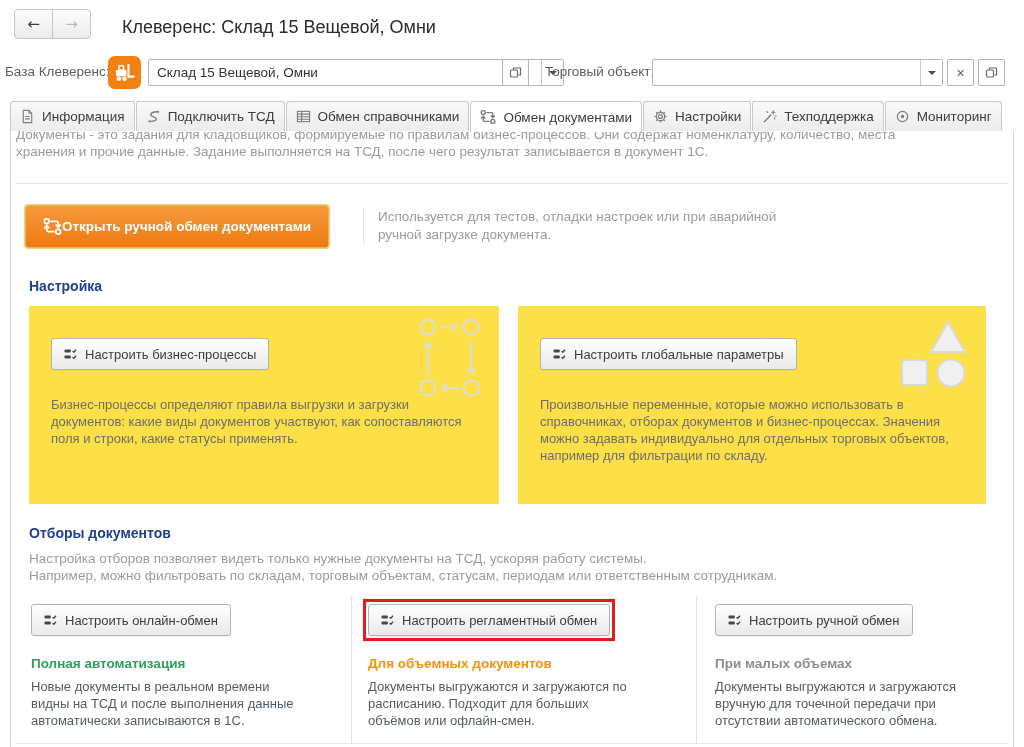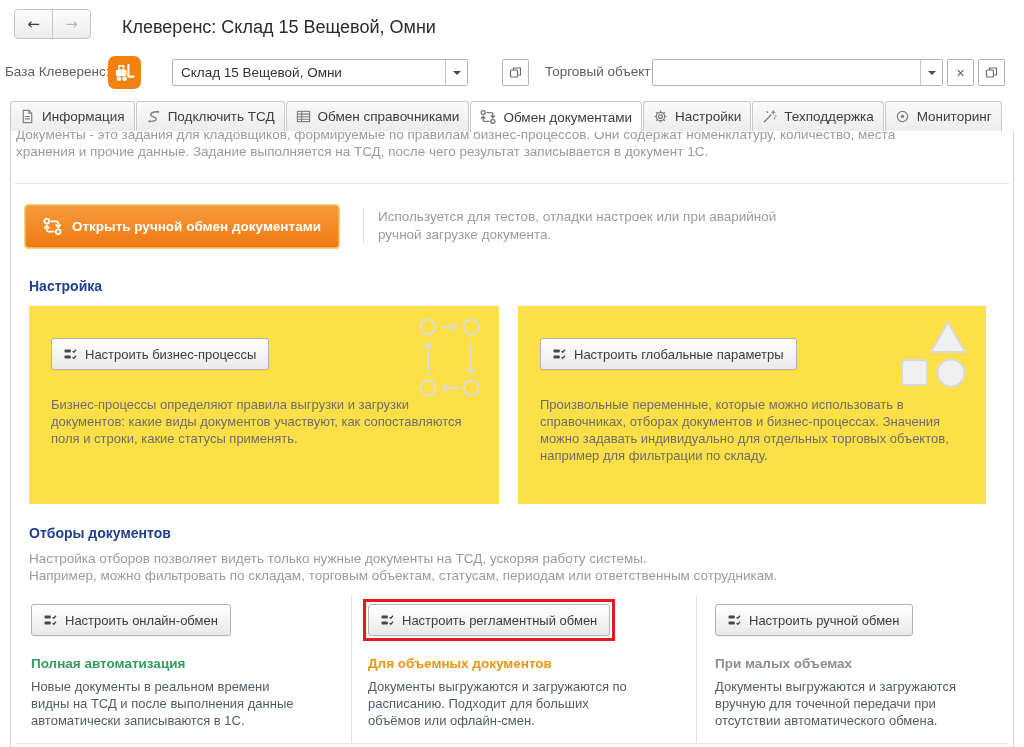--- a/index.html
+++ b/index.html
@@ -12,21 +12,21 @@
   .nav-btn.back{color:#3c3c3c;border-right:1px solid #c6c6c6;}
   .nav-btn.fwd{color:#b9b9b9;}
   .page-title{position:absolute;left:122px;top:17px;margin:0;font-size:18px;font-weight:400;color:#2b2b2b;}
 
   
   .lbl{position:absolute;top:64px;font-size:13.5px;color:#5e5e5e;}
   .lbl-base{left:5px;}
   .lbl-trade{left:545px;}
   .forklift{position:absolute;left:108px;top:56px;width:33px;height:33px;background:#f28111;border-radius:7px;display:flex;align-items:center;justify-content:center;}
   .combo{position:absolute;top:59px;height:27px;border:1px solid #b5b5b5;border-radius:2px;background:#fff;display:flex;box-sizing:border-box;}
-  .combo-base{left:148px;width:296px;margin-left:24px;}
+  .combo-base{left:148px;width:416px;}
   .combo-trade{left:652px;width:291px;}
   .combo input{flex:1;border:none;outline:none;font-family:"Liberation Sans",sans-serif;font-size:13.5px;color:#333;padding:0 8px;min-width:0;background:transparent;}
   .dd{width:21px;border-left:1px solid #c9c9c9;display:flex;align-items:center;justify-content:center;cursor:pointer;background:#fff;}
   .dd i{width:0;height:0;border-left:4px solid transparent;border-right:4px solid transparent;border-top:4px solid #4a4a4a;}
   .sq-btn{position:absolute;top:59px;width:27px;height:27px;box-sizing:border-box;border:1px solid #b5b5b5;border-radius:2px;background:#fff;display:flex;align-items:center;justify-content:center;cursor:pointer;}
   .open1{left:502px;} .clear-btn{left:947px;color:#5a5a5a;font-size:14px;} .open2{left:978px;}
 
   
   .tabbar{position:absolute;left:10px;right:10px;top:100px;height:31px;display:flex;align-items:flex-end;border-bottom:1px solid #cfcfcf;}
   .tab{height:30px;box-sizing:border-box;display:flex;align-items:center;gap:7px;padding:0 9px;margin-right:1px;font-size:13.5px;color:#3d3d3d;background:linear-gradient(#fafafa,#ececec);border:1px solid #c9c9c9;border-bottom:none;border-radius:3px 3px 0 0;cursor:pointer;white-space:nowrap;}
@@ -34,21 +34,21 @@
   .tab svg{flex:0 0 auto;}
 
   
   .panel{position:absolute;left:10px;right:10px;top:131px;bottom:0;border-left:1px solid #d8d8d8;border-right:1px solid #d8d8d8;background:#fff;}
   .intro{position:absolute;top:0;left:5px;right:5px;height:47px;overflow:hidden;}
   .intro div{white-space:nowrap;font-size:13.5px;line-height:17px;color:#9b9b9b;}
   .intro .in1{margin-top:-5px;}
   .divider1{position:absolute;top:52px;left:4px;right:4px;border-top:1px solid #e4e4e4;}
   .divider2{position:absolute;top:612px;left:4px;right:4px;border-top:1px solid #e8e8e8;}
 
-  .btn-primary{position:absolute;left:14px;top:74px;height:41px;display:inline-flex;align-items:center;gap:10px;padding:0 17px;background:linear-gradient(#f79a3e,#ee7a10);border:1px solid #edb553;box-shadow:0 0 0 1px #e9d47c;border-radius:3px;color:#fff;font-size:13.5px;font-weight:700;cursor:pointer;}
+  .btn-primary{position:absolute;left:14px;top:74px;height:41px;display:inline-flex;align-items:center;padding:0 17px;background:linear-gradient(#f79a3e,#ee7a10);border:1px solid #edb553;box-shadow:0 0 0 1px #e9d47c;border-radius:3px;color:#fff;font-size:13.5px;font-weight:700;cursor:pointer;}
   .action-desc{position:absolute;left:352px;top:77px;max-width:432px;border-left:1px solid #e2e2e2;padding-left:14px;font-size:13.5px;line-height:18px;color:#9b9b9b;}
 
   .h2{position:absolute;left:18px;margin:0;font-size:14px;font-weight:700;color:#21418e;}
   .h2-settings{top:147px;} .h2-filters{top:394px;}
 
   .card{position:absolute;top:175px;height:198px;background:#fde047;box-sizing:border-box;padding:32px 20px 0 22px;}
   .card1{left:18px;width:470px;} .card2{left:507px;width:468px;}
   .card-text{margin-top:26px;max-width:440px;font-size:13px;line-height:17px;color:#6d6d6d;}
   .card-art{position:absolute;top:10px;right:14px;}
 

